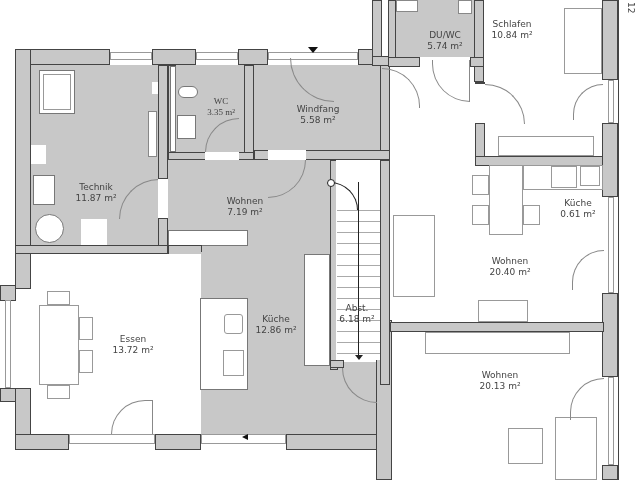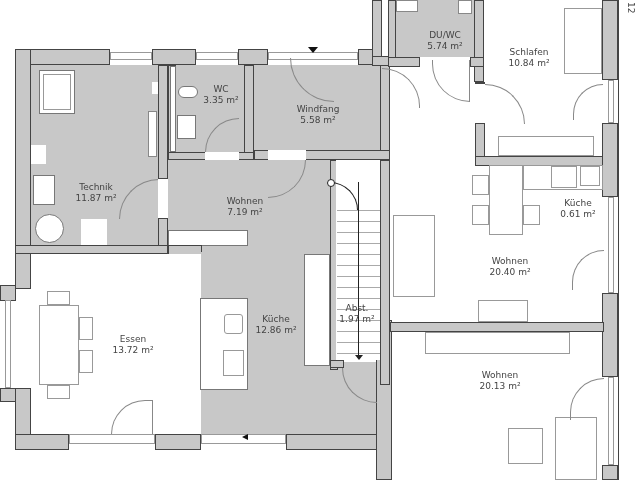--- a/index.html
+++ b/index.html
@@ -63,21 +63,21 @@
 
   <div class="floor" style="left:168px;top:65px;width:76px;height:88px;"></div>
   <div class="wall" style="left:168px;top:65px;width:8px;height:88px;"></div>
   <div class="white" style="left:170px;top:66px;width:6px;height:86px;border:1px solid #777;box-sizing:border-box;"></div>
   <div class="wall" style="left:244px;top:65px;width:10px;height:95px;"></div>
   <div class="wall" style="left:168px;top:152px;width:86px;height:8px;"></div>
   <div class="white" style="left:178px;top:86px;width:20px;height:12px;border:1px solid #777;border-radius:6px;box-sizing:border-box;"></div>
   <div class="white" style="left:177px;top:115px;width:19px;height:24px;border:1px solid #777;box-sizing:border-box;"></div>
   <div class="white" style="left:205px;top:152px;width:34px;height:8px;"></div>
   <div class="door" style="left:205px;top:118px;width:34px;height:34px;border-radius:34px 0 0 0;border-right:none;border-bottom:none;"></div>
-  <div class="label" style="left:221px;top:84px;">
+  <div class="label" style="left:221px;top:96px;font-family:Liberation Serif, serif;">
     <span>WC</span>
     <span class="area"><span>3.35</span> <span>m²</span></span>
   </div>
 
   <div class="floor" style="left:254px;top:65px;width:126px;height:88px;"></div>
   <div class="wall" style="left:380px;top:65px;width:10px;height:95px;"></div>
   <div class="wall" style="left:254px;top:150px;width:136px;height:10px;"></div>
   <div class="white" style="left:268px;top:150px;width:38px;height:10px;"></div>
   <div class="door" style="left:290px;top:58px;width:44px;height:44px;border-radius:0 0 0 44px;border-top:none;border-right:none;"></div>
   <div class="label" style="left:318px;top:104px;">
@@ -125,21 +125,21 @@
   <div style="position:absolute;left:337px;top:200px;width:43px;height:160px;background:repeating-linear-gradient(to bottom,#fff 0,#fff 10px,#aaa 10px,#aaa 11px);"></div>
   <div class="wall" style="left:380px;top:160px;width:10px;height:225px;"></div>
   <div class="wall" style="left:330px;top:360px;width:14px;height:8px;"></div>
   <div style="position:absolute;left:358px;top:182px;width:1px;height:176px;background:#222;"></div>
   <div style="position:absolute;left:330px;top:182px;width:28px;height:28px;border-top:1px solid #222;border-right:1px solid #222;border-radius:0 28px 0 0;box-sizing:border-box;"></div>
   <div style="position:absolute;left:327px;top:179px;width:6px;height:6px;border:1px solid #222;border-radius:50%;background:#fff;"></div>
   <div class="arrow" style="left:355px;top:355px;border-left:4px solid transparent;border-right:4px solid transparent;border-top:5px solid #222;"></div>
   <div class="door" style="left:342px;top:368px;width:35px;height:35px;border-radius:0 0 0 35px;border-top:none;border-right:none;"></div>
   <div class="label" style="left:357px;top:303px;">
     <span>Abst.</span>
-    <span class="area"><span>1.97</span> <span>m²</span></span>
+    <span class="area"><span>6.18</span> <span>m²</span></span>
   </div>
 
   <div class="wall" style="left:372px;top:0px;width:10px;height:58px;"></div>
   <div class="wall" style="left:372px;top:56px;width:38px;height:10px;"></div>
 
   <div class="floor" style="left:396px;top:0px;width:78px;height:57px;"></div>
   <div class="wall" style="left:388px;top:0px;width:8px;height:66px;"></div>
   <div class="wall" style="left:474px;top:0px;width:10px;height:82px;"></div>
   <div class="wall" style="left:388px;top:57px;width:32px;height:10px;"></div>
   <div class="wall" style="left:470px;top:57px;width:14px;height:10px;"></div>
@@ -155,21 +155,21 @@
 
   <div class="wall" style="left:475px;top:82px;width:10px;height:0px;"></div>
   <div class="wall" style="left:475px;top:123px;width:10px;height:42px;"></div>
   <div class="wall" style="left:475px;top:156px;width:130px;height:10px;"></div>
   <div class="wall" style="left:602px;top:0px;width:16px;height:80px;"></div>
   <div class="wall" style="left:602px;top:123px;width:16px;height:74px;"></div>
   <div class="thin" style="left:564px;top:8px;width:38px;height:66px;"></div>
   <div class="thin" style="left:498px;top:136px;width:96px;height:20px;"></div>
   <div class="door" style="left:485px;top:84px;width:40px;height:40px;border-radius:0 40px 0 0;border-left:none;border-bottom:none;"></div>
   <div class="door" style="left:573px;top:84px;width:30px;height:36px;border-radius:30px 0 0 0;border-right:none;border-bottom:none;"></div>
-  <div class="label" style="left:529px;top:19px;margin-top:28px;">
+  <div class="label" style="left:512px;top:19px;">
     <span>Schlafen</span>
     <span class="area"><span>10.84</span> <span>m²</span></span>
   </div>
 
   <div class="thin" style="left:489px;top:165px;width:34px;height:70px;"></div>
   <div class="thin" style="left:472px;top:175px;width:17px;height:20px;"></div>
   <div class="thin" style="left:472px;top:205px;width:17px;height:20px;"></div>
   <div class="thin" style="left:523px;top:205px;width:17px;height:20px;"></div>
   <div class="thin" style="left:523px;top:165px;width:80px;height:25px;"></div>
   <div class="thin" style="left:551px;top:166px;width:26px;height:22px;"></div>

